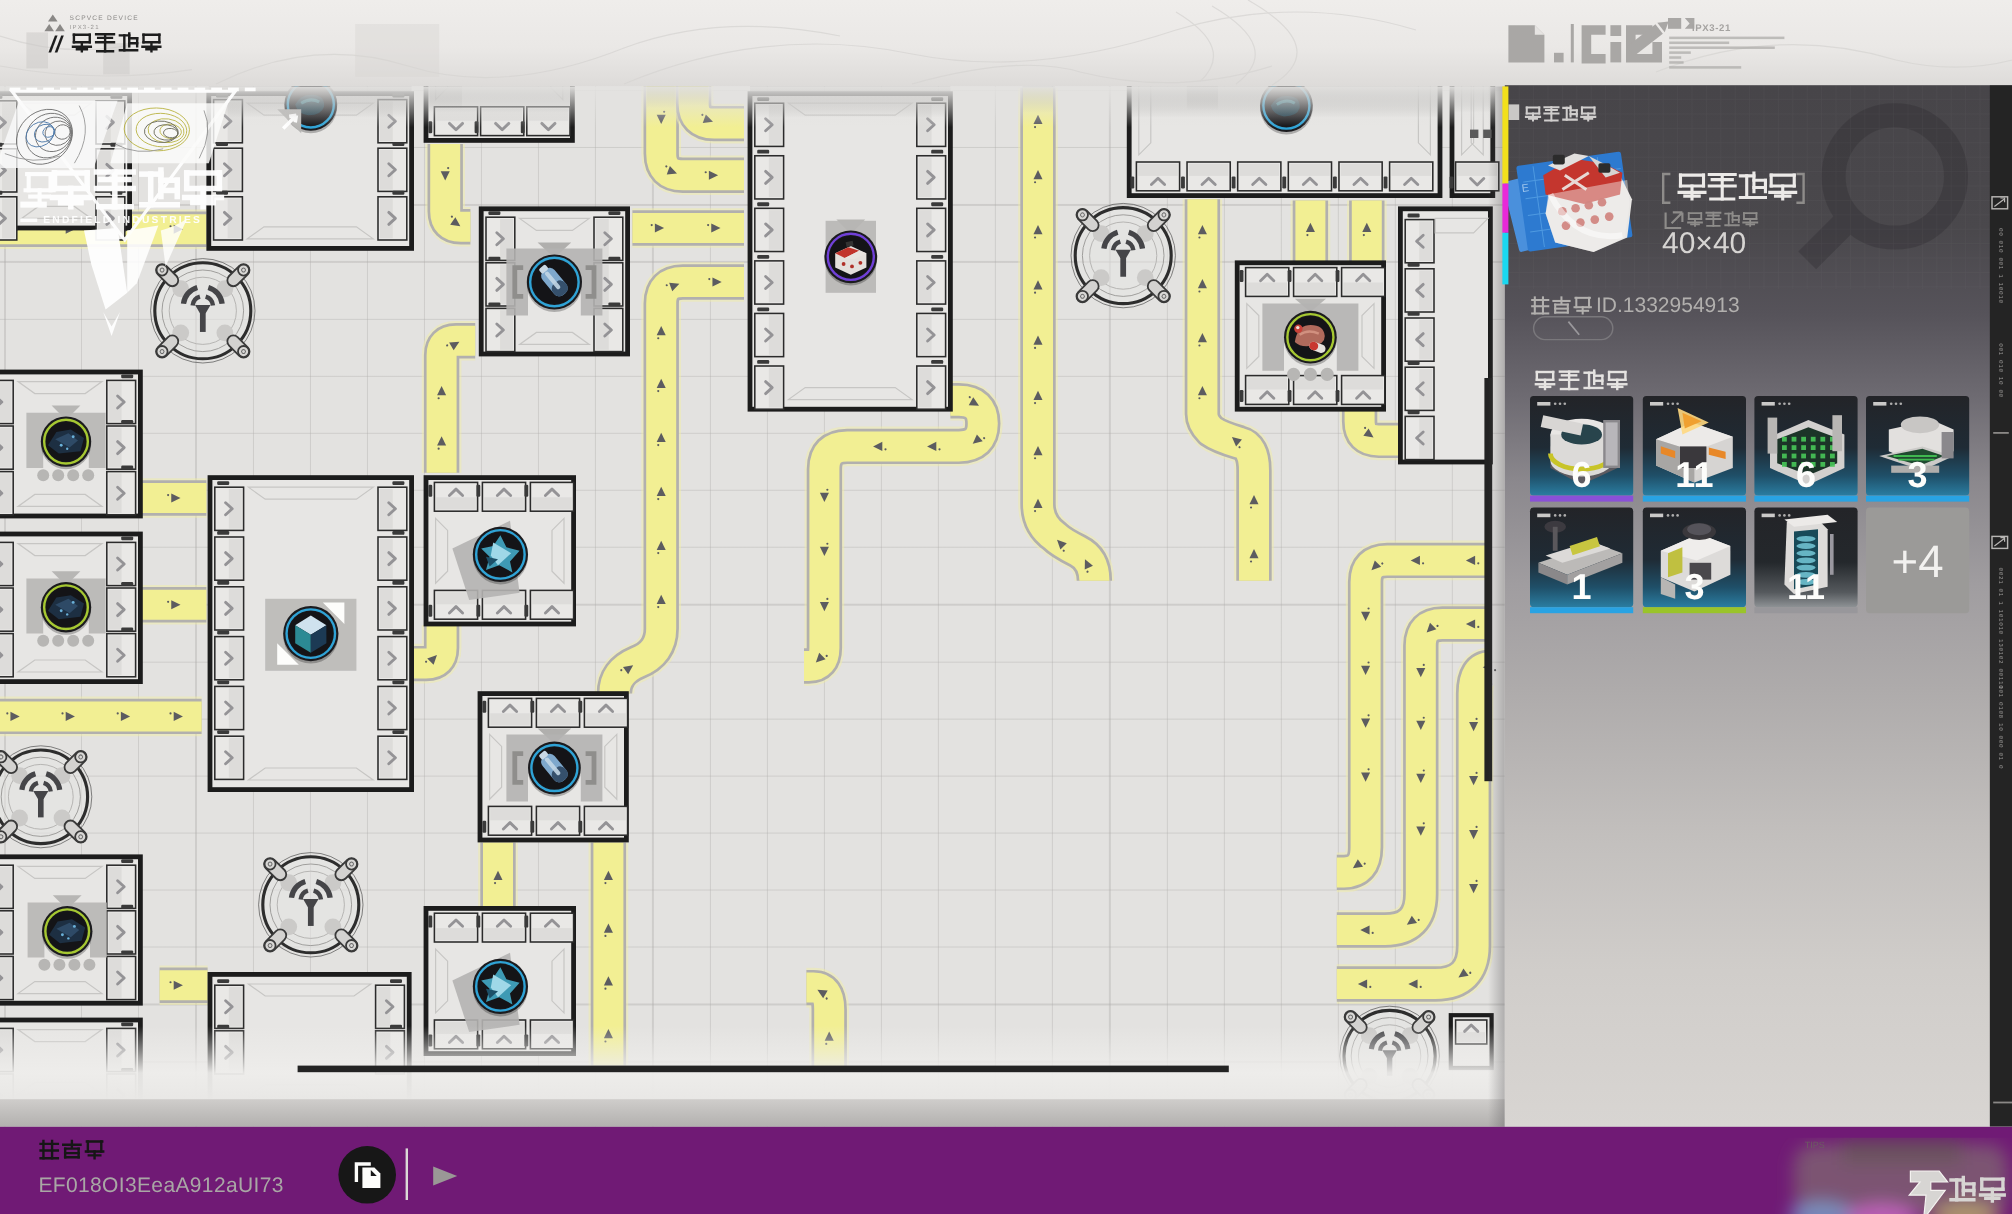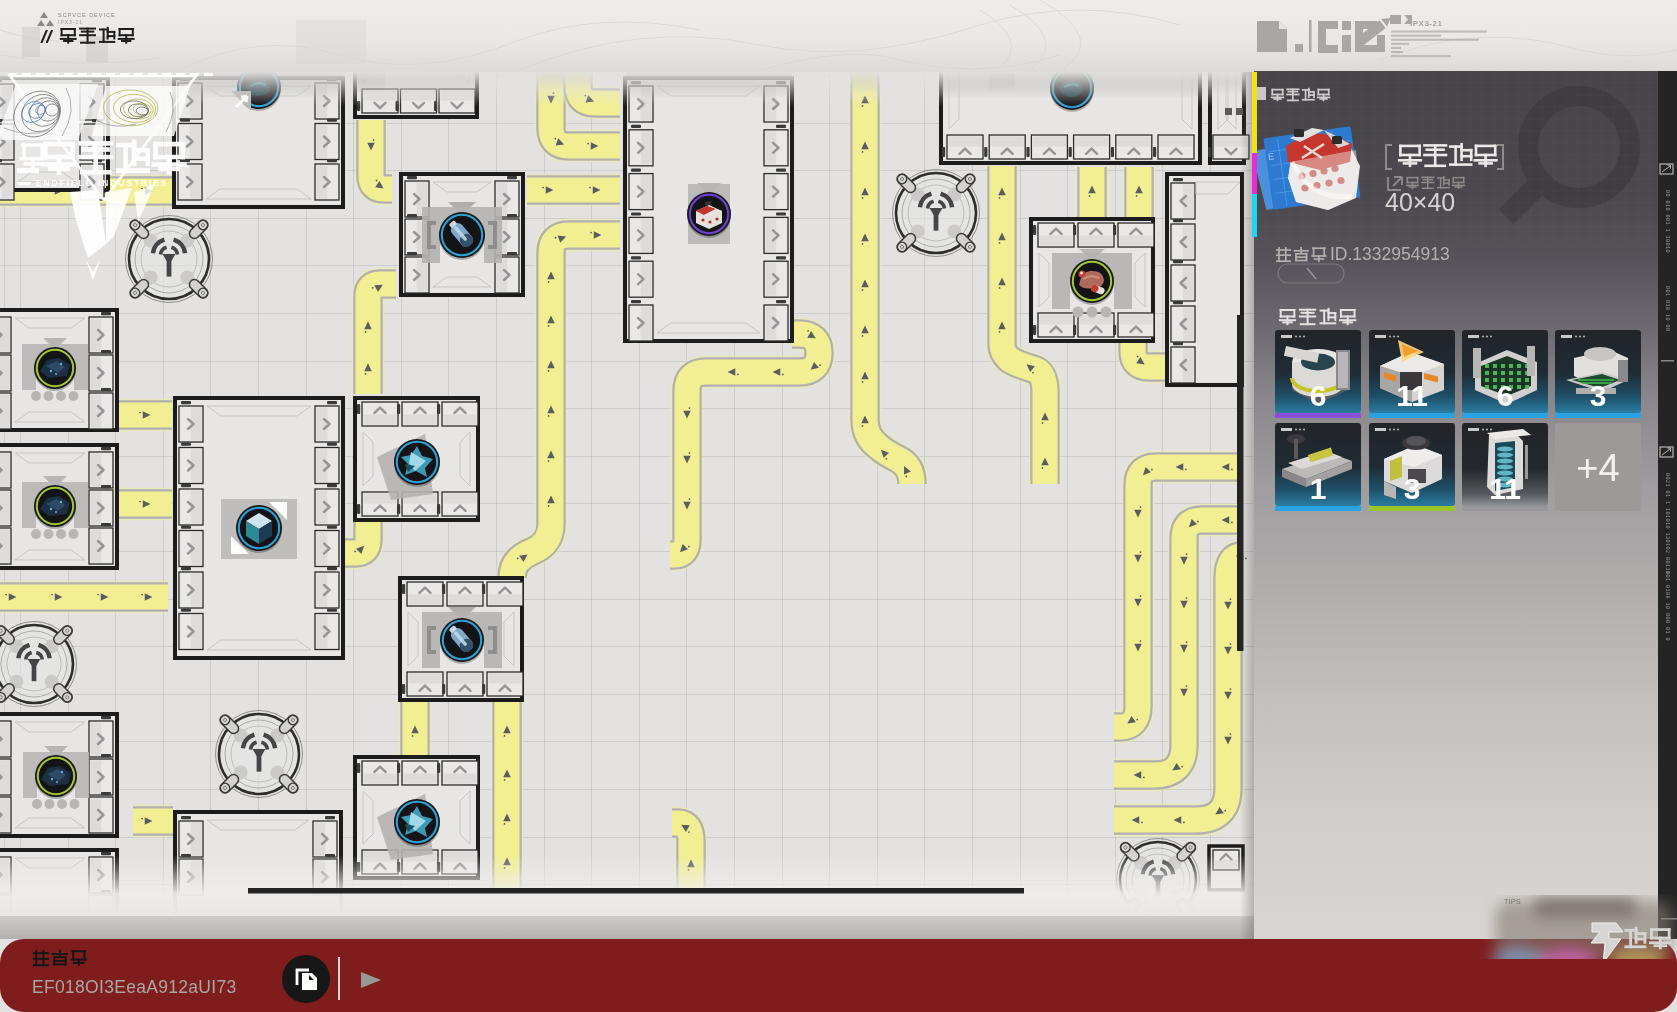--- a/index.html
+++ b/index.html
@@ -18,27 +18,27 @@
 #botband { position:absolute; left:0; top:916px; width:1254px; height:23px;
   background:linear-gradient(to bottom,#cfcdcb,#b2b0ae); }
 #edgeshadow { position:absolute; left:1240px; top:72px; width:14px; height:867px;
   background:linear-gradient(to right, rgba(90,88,90,0), rgba(90,88,90,0.38)); }
 #topbar { position:absolute; left:0; top:0; width:1677px; height:72px;
   background:linear-gradient(to bottom,#efedeb 0%,#eae8e6 55%,#dddbd9 100%); }
 #panel { position:absolute; left:1254px; top:71px; width:423px; height:868px;
   background:linear-gradient(to bottom,#474549 0%,#4a484c 14%,#56535a 22%,#6e6b72 30%,#8b888d 38%,#a09da0 48%,#aeabab 58%,#c2bfbd 72%,#d0cdca 85%,#d8d5d2 100%); }
 #stripes { position:absolute; left:1252px; top:72px; width:5px; height:165px; }
 #rstrip { position:absolute; left:1658px; top:71px; width:19px; height:868px; }
-#bottombar { position:absolute; left:0; top:939px; width:1677px; height:73px; background:#7f1d1d;border-radius:24px; }
+#bottombar { position:absolute; left:0; top:939px; width:1677px; height:73px; background:#701a75; }
 .bb-code { position:absolute; left:32px; top:38px; color:#a9a7a5; font-size:17.5px; letter-spacing:0.3px; }
 .bb-btn { position:absolute; left:282px; top:16px; width:48px; height:48px; border-radius:50%; background:#171717; }
 .bb-div { position:absolute; left:338px; top:18px; width:2px; height:43px; background:#dbd9d7; }
 .bb-play { position:absolute; left:361px; top:33px; width:0; height:0;
   border-left:20px solid #9a9896; border-top:8px solid transparent; border-bottom:8px solid transparent; }
-#wm { position:absolute; left:1440px; top:895px; width:237px; height:64px; overflow:hidden; }
+#wm { position:absolute; left:1440px; top:948px; width:237px; height:64px; overflow:hidden; }
 </style></head>
 <body>
 <div id="stage">
   <div id="topbar"></div>
   <div id="map"></div>
   <svg id="mapsvg" viewBox="0 0 1677 1012">
     <defs>
       <clipPath id="mapclip">
           <rect x="0" y="72" width="1254" height="867"></rect>
         </clipPath>

